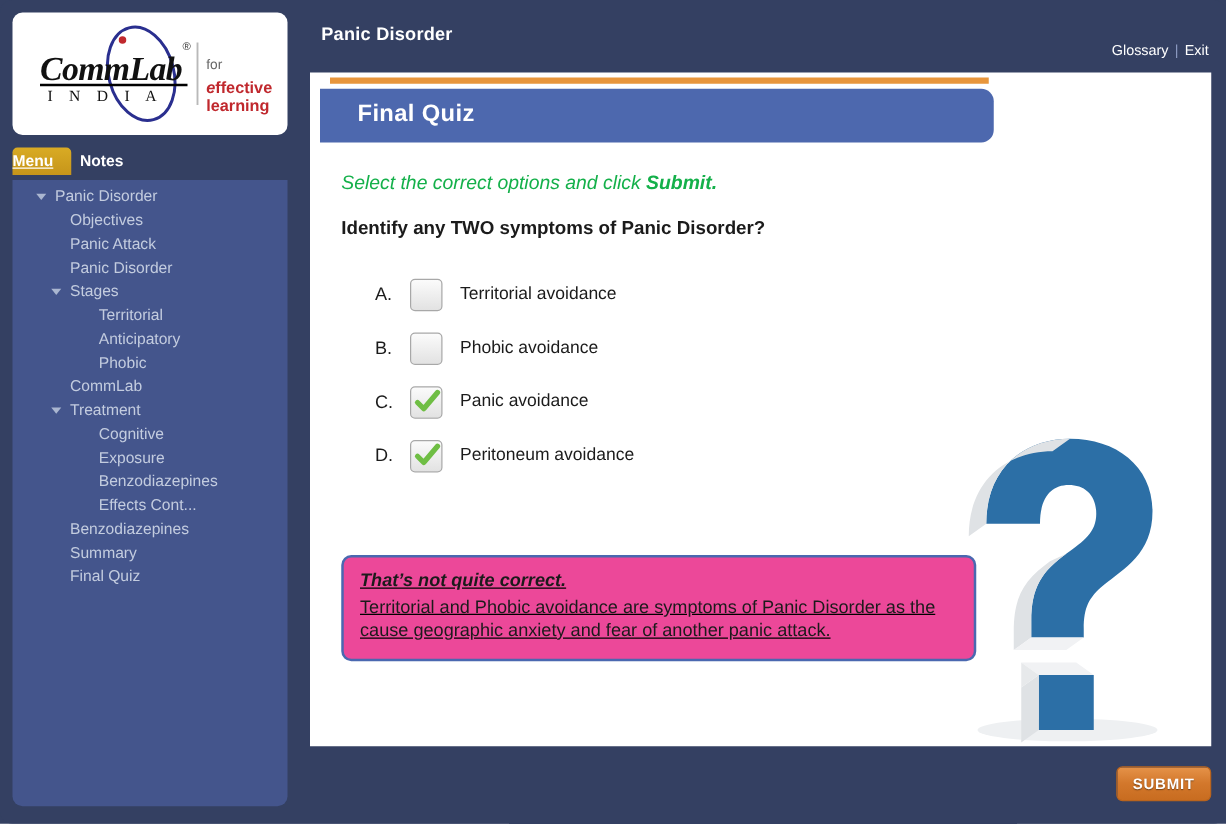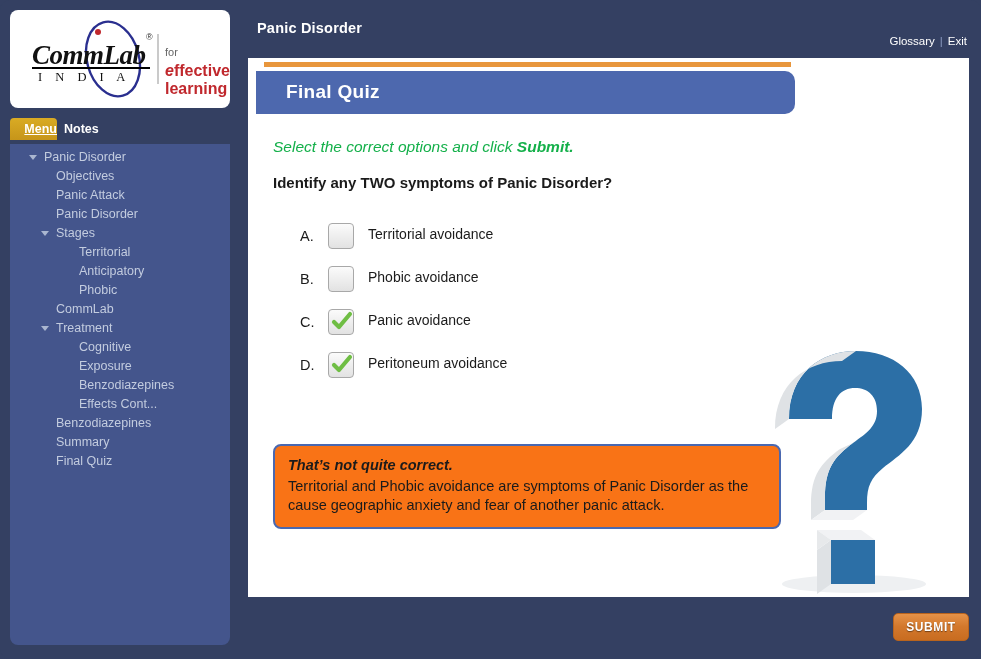--- a/index.html
+++ b/index.html
@@ -54,21 +54,21 @@
   #tab-menu {
     position: absolute;
     left: 10px; top: 0px;
     width: 47px; height: 22px;
     background: #cfa01c;
     background: linear-gradient(to bottom,#d9ab24 0%, #c6951a 100%);
     border-radius: 4px 4px 0 0;
     color: #ffffff;
     font-size: 12.5px;
     font-weight: bold;
-    text-align: right;
+    text-align: left;
     line-height: 22px;
     text-decoration: underline;
     cursor: pointer;
   }
   #tab-notes {
     position: absolute;
     left: 64px; top: 0px;
     height: 22px;
     color: #ffffff;
     font-size: 12.5px;
@@ -227,25 +227,26 @@
     left: 95px; top: 6px;
     font-size: 14px;
     color: #1b1b1b;
   }
 
   
   #feedback {
     position: absolute;
     left: 25px; top: 386px;
     width: 508px;
-    background: #f97316;
+    background: #ec4899;
     border: 2px solid #4a68b0;
     border-radius: 8px;
     padding: 11px 13px 12px 13px;
     box-sizing: border-box;
+    text-decoration: underline;
   }
   #fb-heading {
     font-size: 14.5px;
     font-weight: bold;
     font-style: italic;
     color: #1b1b1b;
     margin-bottom: 4px;
   }
   #fb-body {
     font-size: 14.5px;
@@ -289,21 +290,21 @@
         <svg class="logo-svg" width="220" height="98" viewBox="0 0 220 98">
           <ellipse cx="103" cy="49" rx="26" ry="38" fill="none" stroke="#2a2f8f" stroke-width="2.4" transform="rotate(-15 103 49)"></ellipse>
           <circle cx="88" cy="22" r="3" fill="#c0282d"></circle>
           <line x1="22" y1="58" x2="140" y2="58" stroke="#000000" stroke-width="2"></line>
           <line x1="148" y1="24" x2="148" y2="74" stroke="#b9b9b9" stroke-width="1.5"></line>
         </svg>
         <div style="position:absolute;left:22px;top:30px;font-family:'Liberation Serif',serif;font-size:27px;font-style:italic;font-weight:bold;color:#111;letter-spacing:-.5px;">CommLab</div>
         <div style="position:absolute;left:136px;top:22px;font-size:9px;color:#333;">®</div>
         <div style="position:absolute;left:28px;top:60px;font-family:'Liberation Serif',serif;font-size:12.5px;letter-spacing:5px;color:#111;">I N D I A</div>
         <div style="position:absolute;left:155px;top:36px;font-size:11px;color:#666;">for</div>
-        <div style="position:absolute;left:155px;top:52px;font-size:16px;color:#c0282d;font-weight:bold;"><i>e</i><span>ffective learning</span></div>
+        <div style="position:absolute;left:155px;top:52px;font-size:13px;color:#c0282d;font-weight:bold;"><i>e</i><span>ffective learning</span></div>
       </div>
     </div>
 
     <div id="tabs-row">
       <div id="tab-menu">Menu</div>
       <div id="tab-notes">Notes</div>
     </div>
 
     <div id="nav-panel">
         <div class="nav-item lvl0"><span class="twisty"></span><span>Panic Disorder</span></div>

